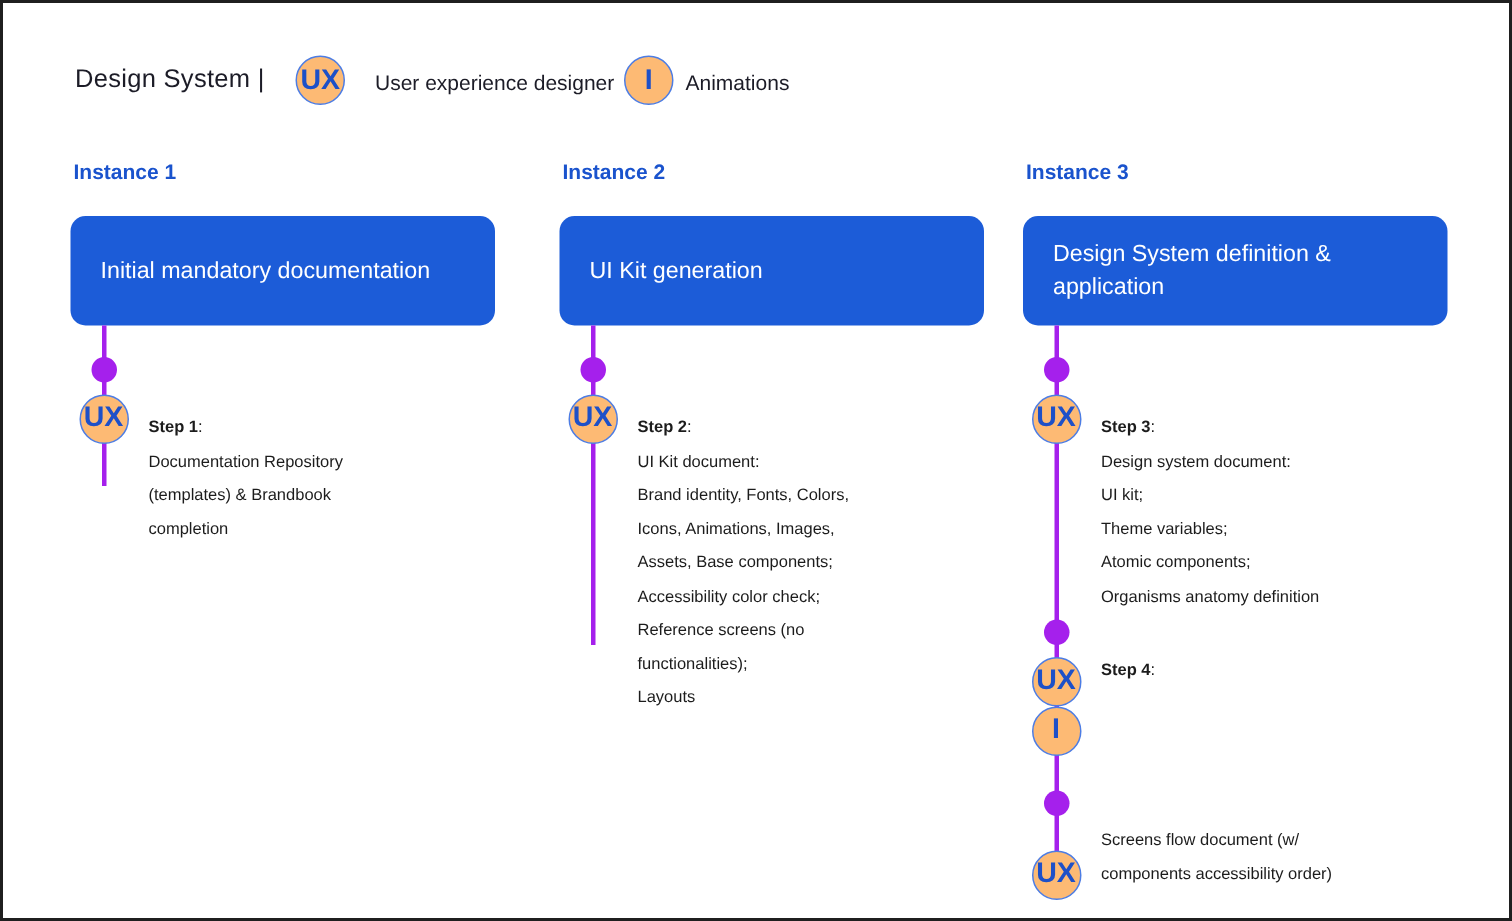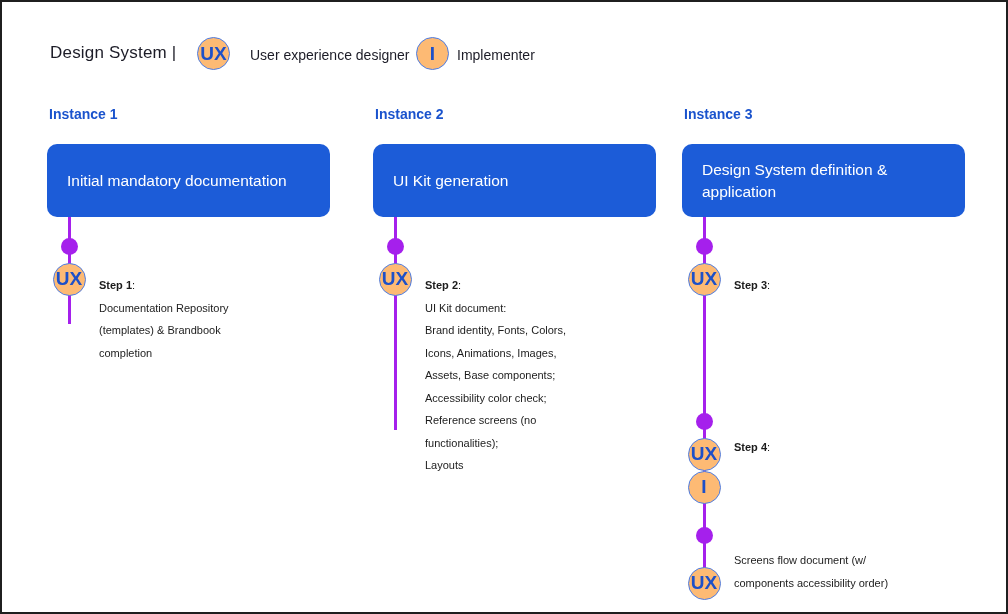--- a/index.html
+++ b/index.html
@@ -68,21 +68,21 @@
   <div class="title">Design System |</div>
 
   <div class="badge" style="left:195px; top:35px;">
     <span>UX</span>
   </div>
   <div class="legend-label" style="left:248px;">User experience designer</div>
 
   <div class="badge" style="left:414px; top:35px;">
     <span>I</span>
   </div>
-  <div class="legend-label" style="left:455px;">Implementer</div>
+  <div class="legend-label" style="left:455px;">Animations</div>
 
   <div class="column" style="left:45px; height:480px;">
     <div class="instance">Instance 1</div>
     <div class="header-box">Initial mandatory documentation</div>
 
     <div class="tl-line" style="top:111px; height:107px;"></div>
     <div class="dot" style="top:131.5px;"></div>
     <div class="badge tl-badge" style="top:156.5px;">
       <span>UX</span>
     </div>
@@ -138,20 +138,25 @@
       <span>I</span>
     </div>
 
     <div class="dot" style="top:420.5px;"></div>
     <div class="badge tl-badge" style="top:460.5px;">
       <span>UX</span>
     </div>
 
     <div class="step" style="top:124px;">
       <div><span class="step-label">Step 3</span><span>:</span></div>
+      <div class="step-body">Design system document:
+UI kit;
+Theme variables;
+Atomic components;
+Organisms anatomy definition</div>
     </div>
 
     <div class="step" style="top:286px;">
       <div><span class="step-label">Step 4</span><span>:</span></div>
     </div>
 
     <div class="step" style="top:399px;">
       <div class="step-body">Screens flow document (w/
 components accessibility order)</div>
     </div>

